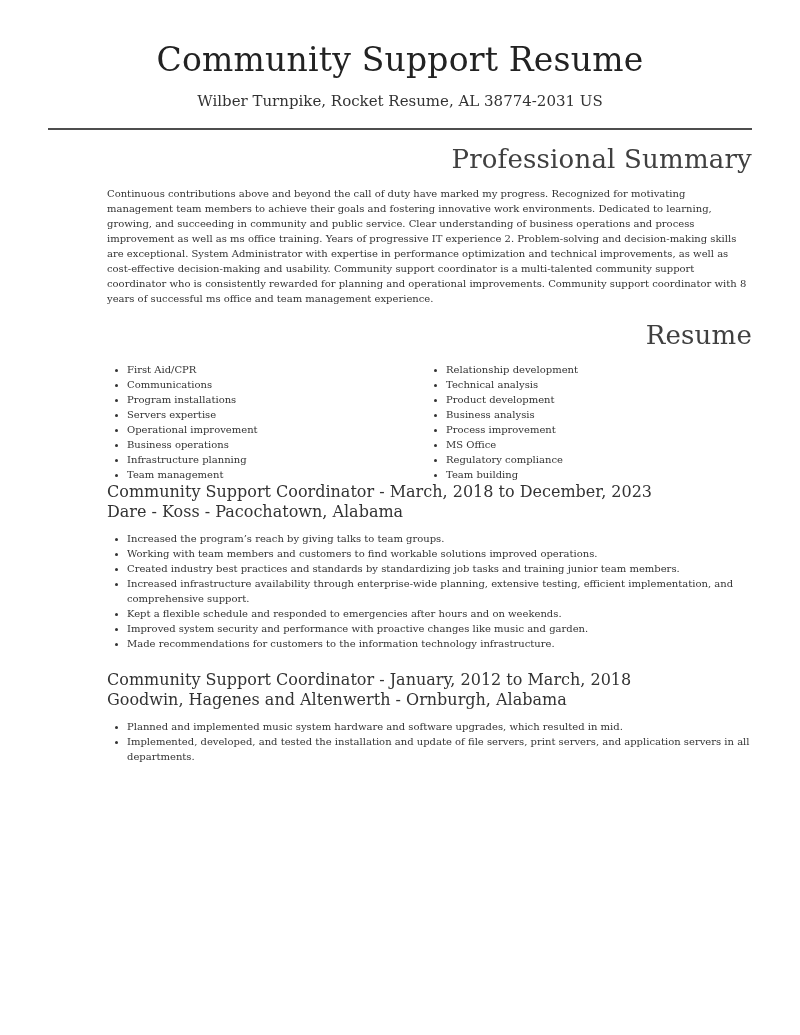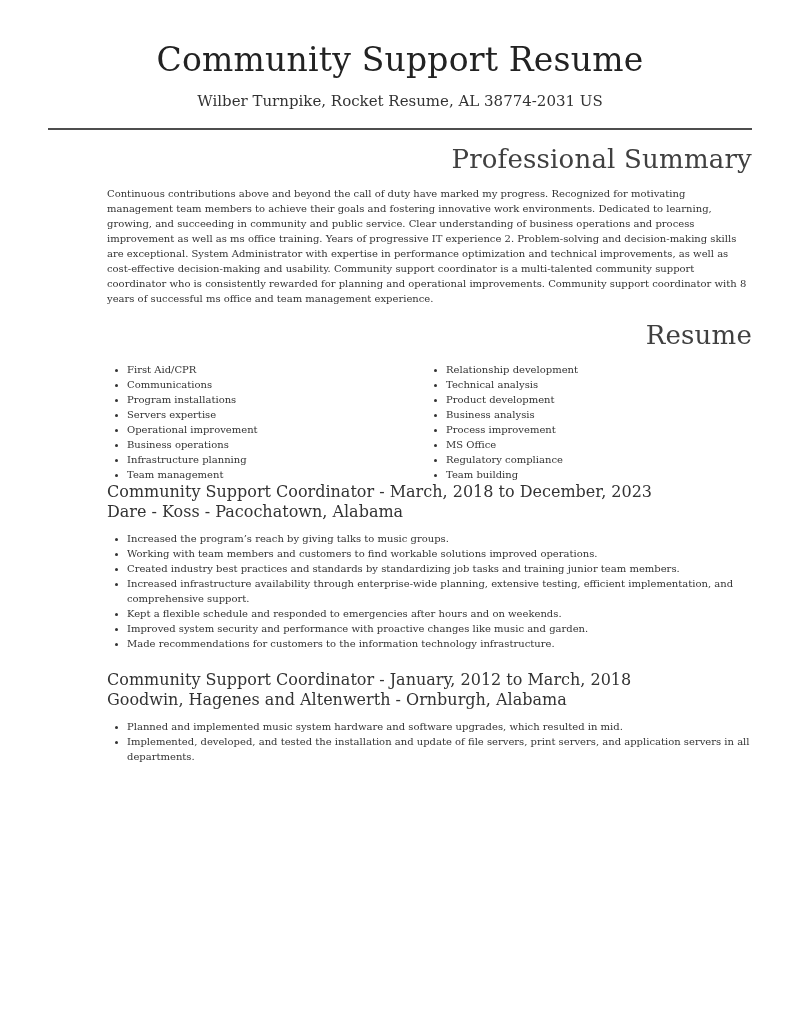--- a/index.html
+++ b/index.html
@@ -118,21 +118,21 @@
         </ul>
     </div>
   </section>
 
   <section>
 
     <div class="job">
       <div class="job-title-line">Community Support Coordinator - March, 2018 to December, 2023</div>
       <div class="job-company-line">Dare - Koss - Pacochatown, Alabama</div>
       <ul class="body-text">
-          <li>Increased the program’s reach by giving talks to music groups.</li>
+          <li>Increased the program’s reach by giving talks to team groups.</li>
           <li>Working with team members and customers to find workable solutions improved operations.</li>
           <li>Created industry best practices and standards by standardizing job tasks and training junior team members.</li>
           <li>Increased infrastructure availability through enterprise-wide planning, extensive testing, efficient implementation, and comprehensive support.</li>
           <li>Kept a flexible schedule and responded to emergencies after hours and on weekends.</li>
           <li>Improved system security and performance with proactive changes like music and garden.</li>
           <li>Made recommendations for customers to the information technology infrastructure.</li>
         </ul>
     </div>
 
     <div class="job">

